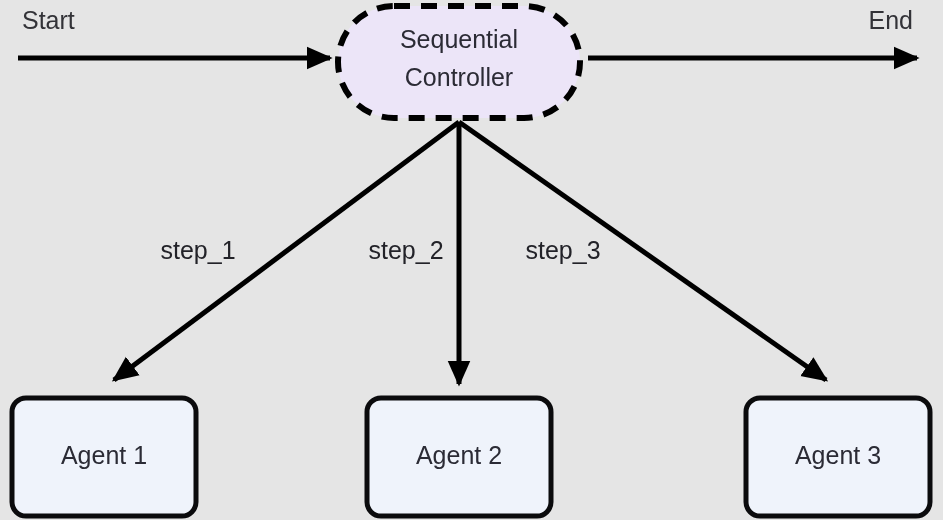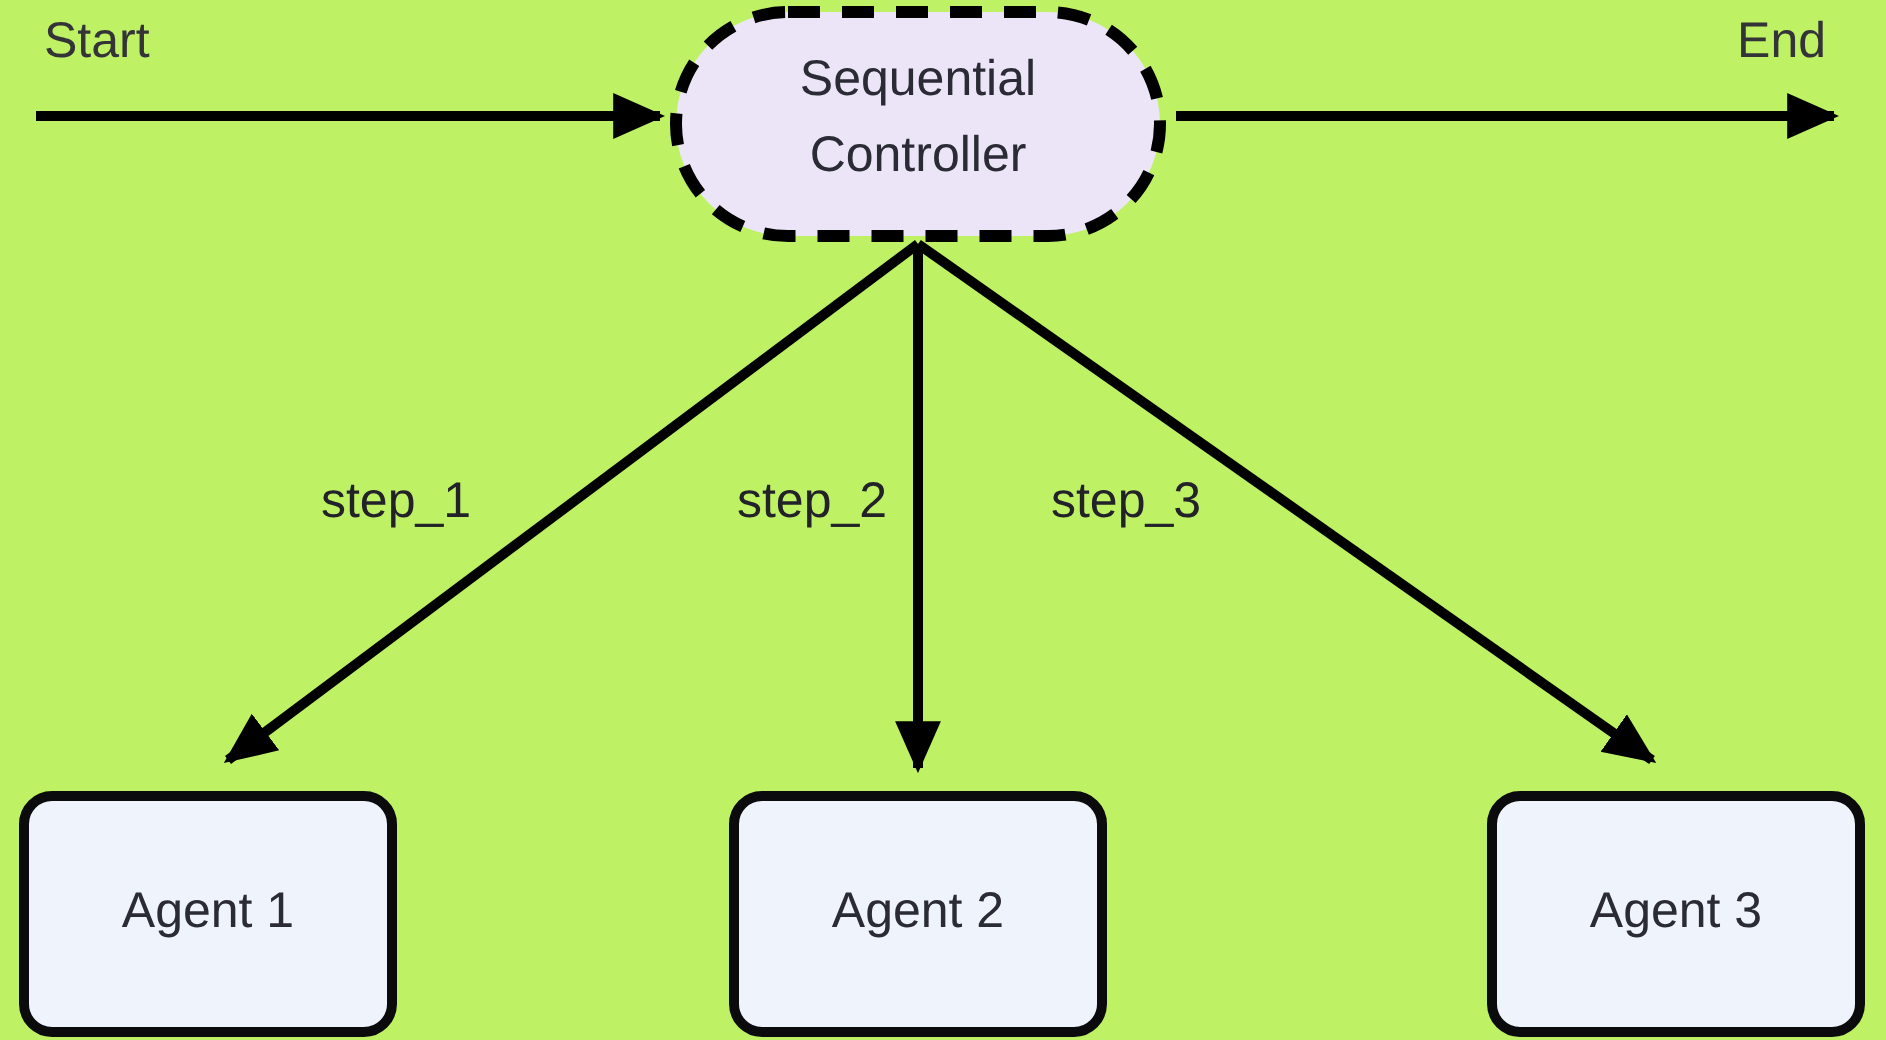--- a/index.html
+++ b/index.html
@@ -7,21 +7,21 @@
     padding: 0;
     background: #ffffff;
   }
   body {
     font-family: "Liberation Sans", sans-serif;
   }
   #canvas {
     position: relative;
     width: 943px;
     height: 520px;
-    background: #bef264;
+    background: #e5e5e5;
     overflow: hidden;
   }
   #diagram-svg {
     position: absolute;
     left: 0;
     top: 0;
     width: 943px;
     height: 520px;
   }
   .node-text {

